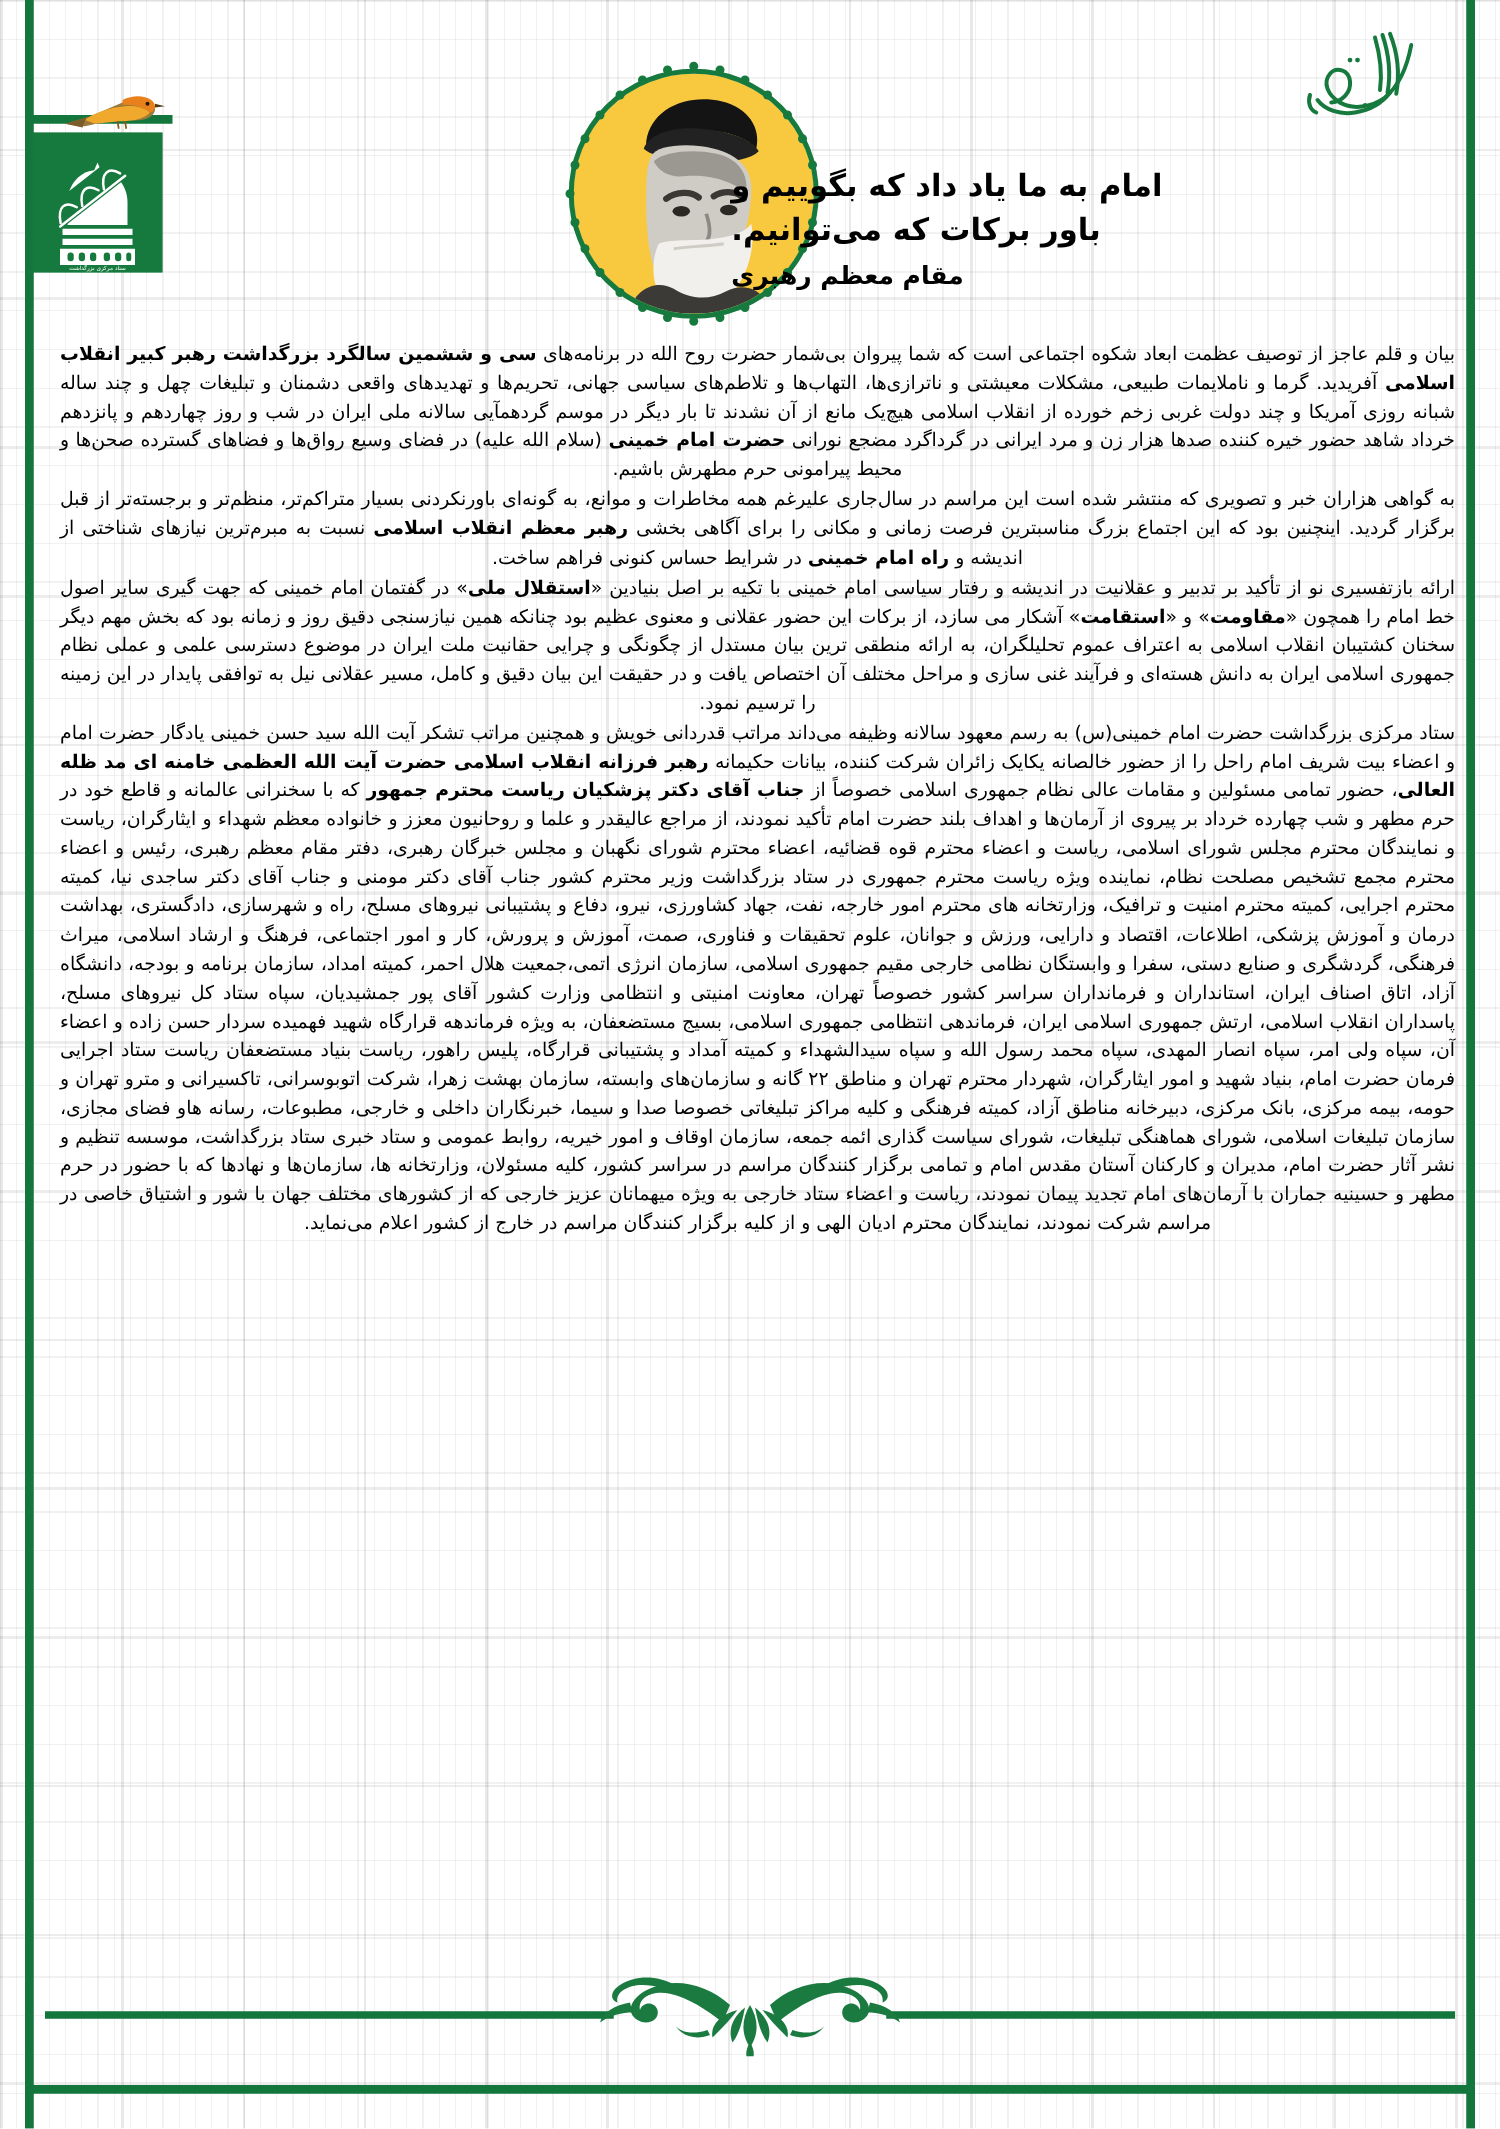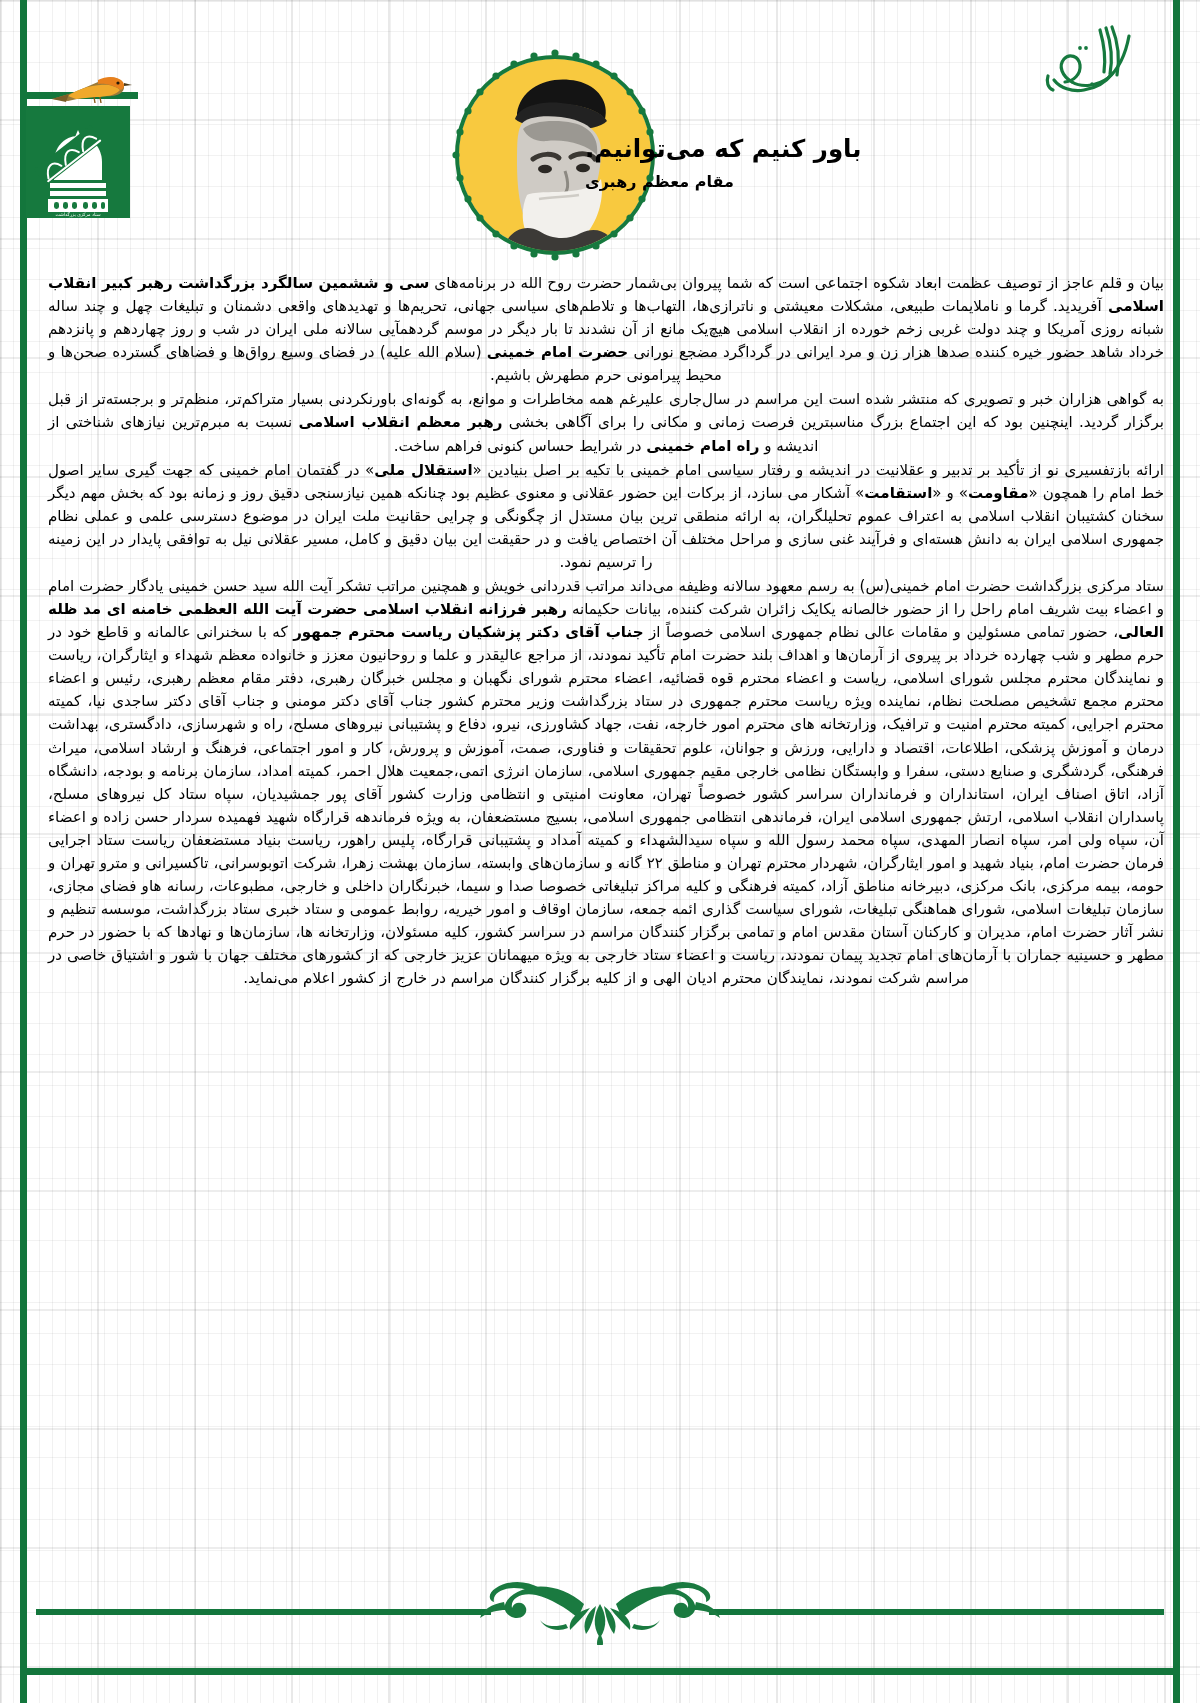--- a/index.html
+++ b/index.html
@@ -128,21 +128,21 @@
     color: #000;
   }
   .header-quote .q-line {
     font-size: 24.5px;
     font-weight: bold;
     line-height: 1.42;
     letter-spacing: -0.2px;
   }
   .header-quote .q-attr {
     margin-top: 5px;
-    font-size: 16px;
+    font-size: 20px;
     font-weight: bold;
     line-height: 1.3;
   }
 
   
   .body-text {
     position: absolute;
     right: 36px;
     left: 48px;
     top: 272px;
@@ -310,21 +310,22 @@
           <circle cx="32" cy="44" r="3.6"></circle>
             <circle cx="48" cy="28" r="3.6"></circle>
           <circle cx="66" cy="16" r="3.6"></circle>
             <circle cx="86" cy="8" r="3.6"></circle>
         </g>
       </svg>
     </div>
   </div>
 
   <div class="header-quote">
-    <div class="q-line">باور کنیم که می‌توانیم.</div>
+    <div class="q-line">امام به ما یاد داد که بگوییم و</div>
+    <div class="q-line">باور برکات که می‌توانیم.</div>
     <div class="q-attr">مقام معظم رهبری</div>
   </div>
 
   <div class="body-text">
     <p class="j">بیان و قلم عاجز از توصیف عظمت ابعاد شکوه اجتماعی است که شما پیروان بی‌شمار حضرت روح الله در برنامه‌های <b>سی و ششمین سالگرد بزرگداشت رهبر کبیر انقلاب اسلامی</b> آفریدید. گرما و ناملایمات طبیعی، مشکلات معیشتی و ناترازی‌ها، التهاب‌ها و تلاطم‌های سیاسی جهانی، تحریم‌ها و تهدیدهای واقعی دشمنان و تبلیغات چهل و چند ساله شبانه روزی آمریکا و چند دولت غربی زخم خورده از انقلاب اسلامی هیچ‌یک مانع از آن نشدند تا بار دیگر در موسم گردهمآیی سالانه ملی ایران در شب و روز چهاردهم و پانزدهم خرداد شاهد حضور خیره کننده صدها هزار زن و مرد ایرانی در گرداگرد مضجع نورانی <b>حضرت امام خمینی</b> (سلام الله علیه) در فضای وسیع رواق‌ها و فضاهای گسترده صحن‌ها و محیط پیرامونی حرم مطهرش باشیم.</p>
     <p class="j">به گواهی هزاران خبر و تصویری که منتشر شده است این مراسم در سال‌جاری علیرغم همه مخاطرات و موانع، به گونه‌ای باورنکردنی بسیار متراکم‌تر، منظم‌تر و برجسته‌تر از قبل برگزار گردید. اینچنین بود که این اجتماع بزرگ مناسبترین فرصت زمانی و مکانی را برای آگاهی بخشی <b>رهبر معظم انقلاب اسلامی</b> نسبت به مبرم‌ترین نیازهای شناختی از اندیشه و <b>راه امام خمینی</b> در شرایط حساس کنونی فراهم ساخت.</p>
     <p class="j">ارائه بازتفسیری نو از تأکید بر تدبیر و عقلانیت در اندیشه و رفتار سیاسی امام خمینی با تکیه بر اصل بنیادین «<b>استقلال ملی</b>» در گفتمان امام خمینی که جهت گیری سایر اصول خط امام را همچون «<b>مقاومت</b>» و «<b>استقامت</b>» آشکار می سازد، از برکات این حضور عقلانی و معنوی عظیم بود چنانکه همین نیازسنجی دقیق روز و زمانه بود که بخش مهم دیگر سخنان کشتیبان انقلاب اسلامی به اعتراف عموم تحلیلگران، به ارائه منطقی ترین بیان مستدل از چگونگی و چرایی حقانیت ملت ایران در موضوع دسترسی علمی و عملی نظام جمهوری اسلامی ایران به دانش هسته‌ای و فرآیند غنی سازی و مراحل مختلف آن اختصاص یافت و در حقیقت این بیان دقیق و کامل، مسیر عقلانی نیل به توافقی پایدار در این زمینه را ترسیم نمود.</p>
     <p class="j">ستاد مرکزی بزرگداشت حضرت امام خمینی(س) به رسم معهود سالانه وظیفه می‌داند مراتب قدردانی خویش و همچنین مراتب تشکر آیت الله سید حسن خمینی یادگار حضرت امام و اعضاء بیت شریف امام راحل را از حضور خالصانه یکایک زائران شرکت کننده، بیانات حکیمانه <b>رهبر فرزانه انقلاب اسلامی حضرت آیت الله العظمی خامنه ای مد ظله العالی</b>، حضور تمامی مسئولین و مقامات عالی نظام جمهوری اسلامی خصوصاً از <b>جناب آقای دکتر پزشکیان ریاست محترم جمهور</b> که با سخنرانی عالمانه و قاطع خود در حرم مطهر و شب چهارده خرداد بر پیروی از آرمان‌ها و اهداف بلند حضرت امام تأکید نمودند، از مراجع عالیقدر و علما و روحانیون معزز و خانواده معظم شهداء و ایثارگران، ریاست و نمایندگان محترم مجلس شورای اسلامی، ریاست و اعضاء محترم قوه قضائیه، اعضاء محترم شورای نگهبان و مجلس خبرگان رهبری، دفتر مقام معظم رهبری، رئیس و اعضاء محترم مجمع تشخیص مصلحت نظام، نماینده ویژه ریاست محترم جمهوری در ستاد بزرگداشت وزیر محترم کشور جناب آقای دکتر مومنی و جناب آقای دکتر ساجدی نیا، کمیته محترم اجرایی، کمیته محترم امنیت و ترافیک، وزارتخانه های محترم امور خارجه، نفت، جهاد کشاورزی، نیرو، دفاع و پشتیبانی نیروهای مسلح، راه و شهرسازی، دادگستری، بهداشت درمان و آموزش پزشکی، اطلاعات، اقتصاد و دارایی، ورزش و جوانان، علوم تحقیقات و فناوری، صمت، آموزش و پرورش، کار و امور اجتماعی، فرهنگ و ارشاد اسلامی، میراث فرهنگی، گردشگری و صنایع دستی، سفرا و وابستگان نظامی خارجی مقیم جمهوری اسلامی، سازمان انرژی اتمی،جمعیت هلال احمر، کمیته امداد، سازمان برنامه و بودجه، دانشگاه آزاد، اتاق اصناف ایران، استانداران و فرمانداران سراسر کشور خصوصاً تهران، معاونت امنیتی و انتظامی وزارت کشور آقای پور جمشیدیان، سپاه ستاد کل نیروهای مسلح، پاسداران انقلاب اسلامی، ارتش جمهوری اسلامی ایران، فرماندهی انتظامی جمهوری اسلامی، بسیج مستضعفان، به ویژه فرماندهه قرارگاه شهید فهمیده سردار حسن زاده و اعضاء آن، سپاه ولی امر، سپاه انصار المهدی، سپاه محمد رسول الله و سپاه سیدالشهداء و کمیته آمداد و پشتیبانی قرارگاه، پلیس راهور، ریاست بنیاد مستضعفان ریاست ستاد اجرایی فرمان حضرت امام، بنیاد شهید و امور ایثارگران، شهردار محترم تهران و مناطق ۲۲ گانه و سازمان‌های وابسته، سازمان بهشت زهرا، شرکت اتوبوسرانی، تاکسیرانی و مترو تهران و حومه، بیمه مرکزی، بانک مرکزی، دبیرخانه مناطق آزاد، کمیته فرهنگی و کلیه مراکز تبلیغاتی خصوصا صدا و سیما، خبرنگاران داخلی و خارجی، مطبوعات، رسانه هاو فضای مجازی، سازمان تبلیغات اسلامی، شورای هماهنگی تبلیغات، شورای سیاست گذاری ائمه جمعه، سازمان اوقاف و امور خیریه، روابط عمومی و ستاد خبری ستاد بزرگداشت، موسسه تنظیم و نشر آثار حضرت امام، مدیران و کارکنان آستان مقدس امام و تمامی برگزار کنندگان مراسم در سراسر کشور، کلیه مسئولان، وزارتخانه ها، سازمان‌ها و نهادها که با حضور در حرم مطهر و حسینیه جماران با آرمان‌های امام تجدید پیمان نمودند، ریاست و اعضاء ستاد خارجی به ویژه میهمانان عزیز خارجی که از کشورهای مختلف جهان با شور و اشتیاق خاصی در مراسم شرکت نمودند، نمایندگان محترم ادیان الهی و از کلیه برگزار کنندگان مراسم در خارج از کشور اعلام می‌نماید.</p>
   </div>
 

